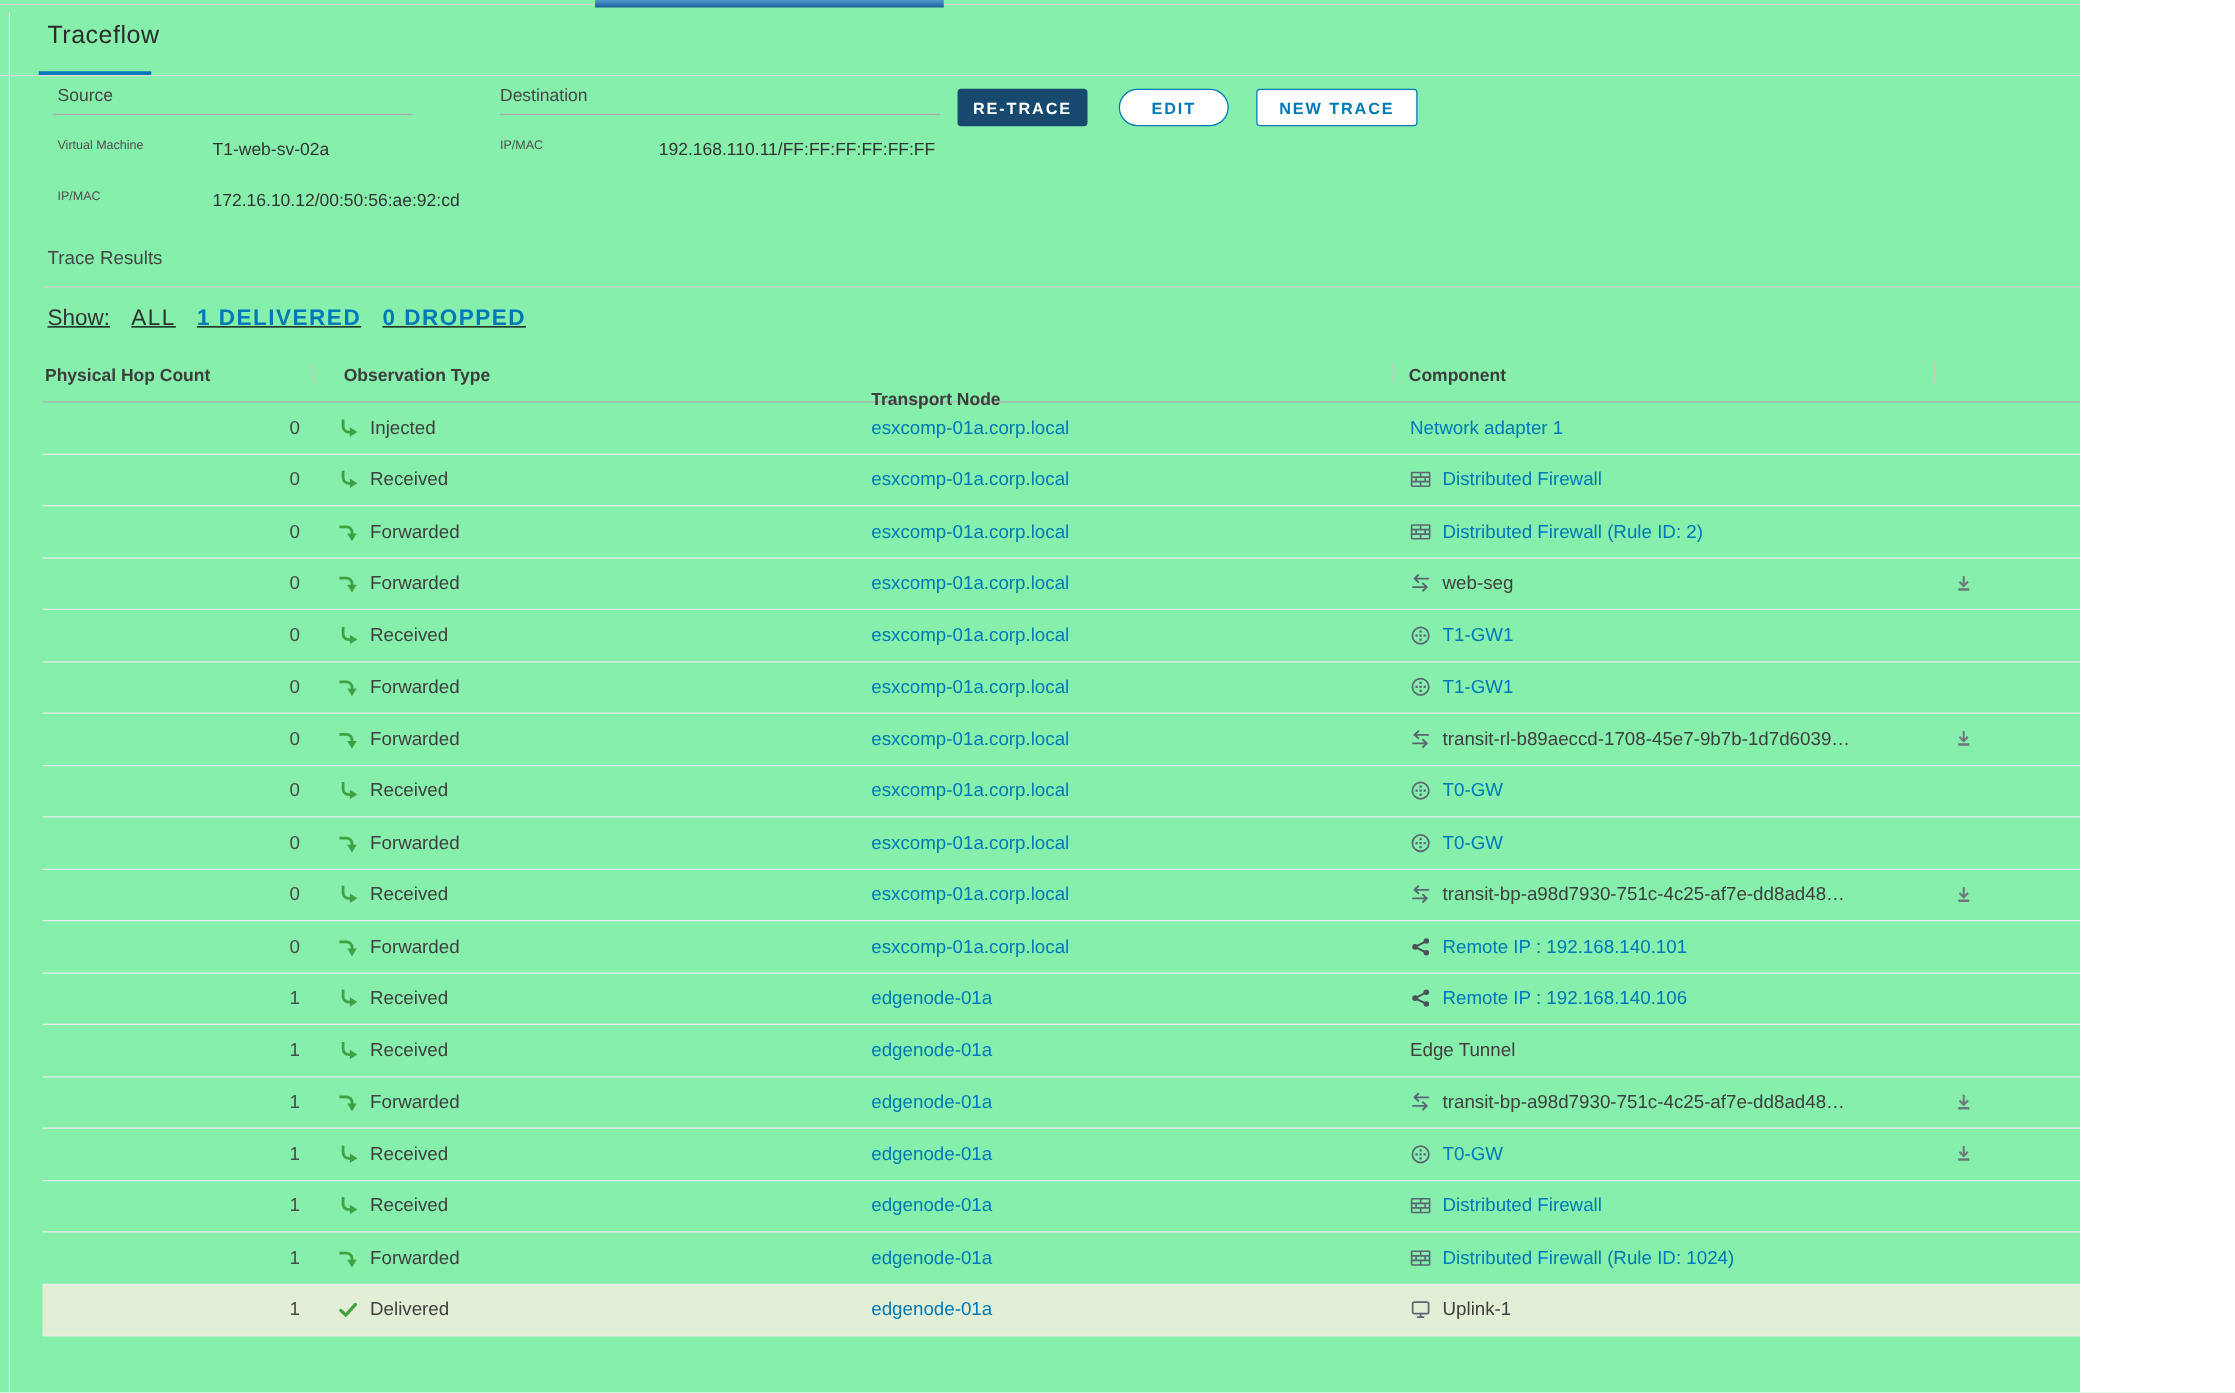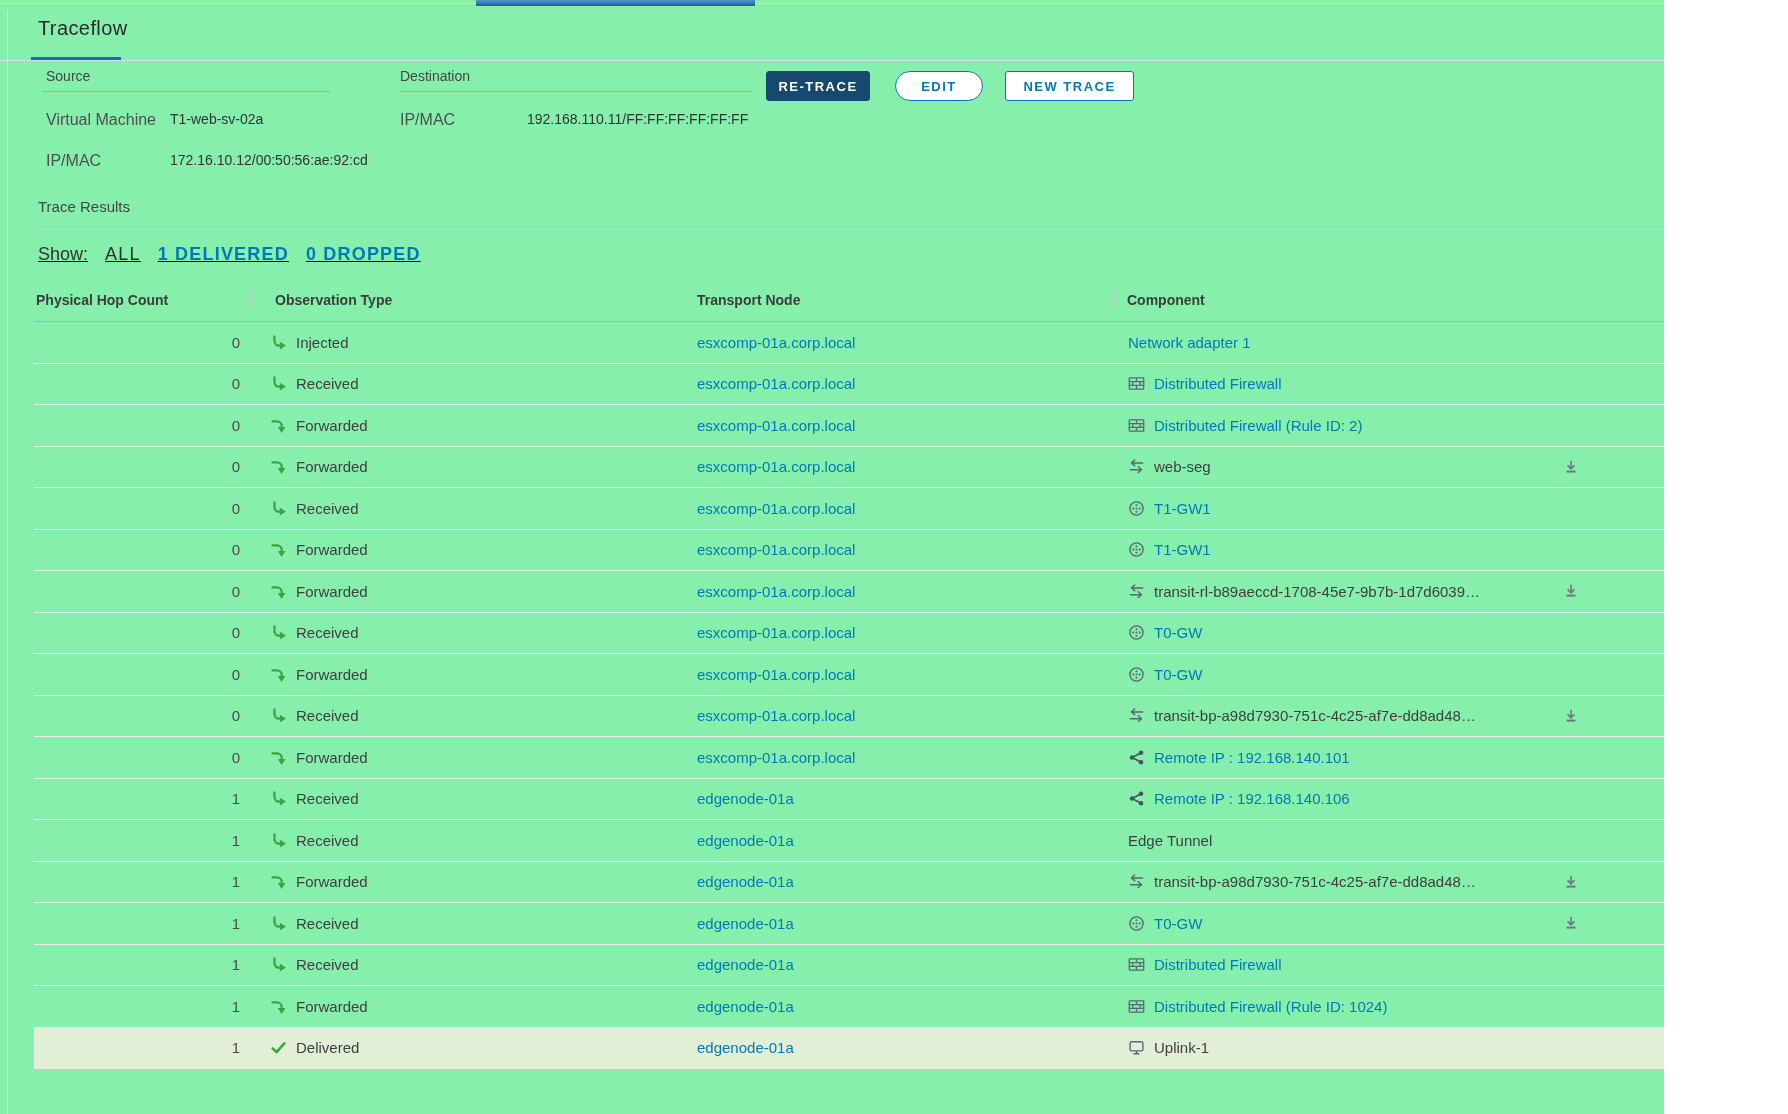--- a/index.html
+++ b/index.html
@@ -12,21 +12,21 @@
                  background:linear-gradient(180deg,#5597cd 0%,#2f79b5 55%,#1f5d92 100%); }
   .left-edge { position:absolute; left:7px; top:10px; bottom:0; width:1px; background:#e6e6e6; }
 
   .page-title { position:absolute; left:38px; top:17px; font-size:20px; font-weight:500;
                 color:#2b2b2b; letter-spacing:0.4px; }
   .title-underline { position:absolute; left:31px; top:57px; width:90px; height:3px; background:#0079b8; }
   .header-border { position:absolute; left:0; top:60px; width:100%; height:1px; background:#dcdcdc; }
 
   .form-label { position:absolute; font-size:14px; color:#454545; }
   .field-underline { position:absolute; height:1px; background:#ababab; }
-  .kv-label { position:absolute; font-size:16px; color:#4f4f4f; }
+  .kv-label { position:absolute; font-size:10px; color:#4f4f4f; }
   .kv-value { position:absolute; font-size:14px; color:#333; }
 
   .btn { position:absolute; height:30px; border-radius:3px; font-size:13px; font-weight:700;
          letter-spacing:1.5px; display:flex; align-items:center; justify-content:center;
          cursor:pointer; font-family:inherit; }
   .btn-primary { left:766px; top:71px; width:104px; background:#17496e; color:#fff; border:1px solid #17496e; }
   .btn-outline { background:#fff; color:#0079b8; border:1px solid #0079b8; }
   .btn-edit { left:895px; top:71px; width:88px;border-radius:15px; }
   .btn-new { left:1005px; top:71px; width:129px; }
 
@@ -51,21 +51,21 @@
         font-size:15px; color:#3f3f3f; }
   .tr.delivered-row { background:#e2eed5; }
   .td { display:flex; align-items:center; }
   .c1 { width:216px; justify-content:flex-end; padding-right:10px; color:#4a4a4a; }
   .c2 { width:440px; padding-left:20px; gap:9px; }
   .c3 { width:424px; padding-left:7px; }
   .c4 { width:433px; padding-left:14px; gap:9px; }
   .c5 { width:209px; padding-left:16px; }
   .h1 { width:216px; padding-left:2px; }
   .h2 { width:440px; padding-left:25px; }
-  .h3 { width:424px; padding-left:7px; }
+  .h3 { width:424px; padding-left:7px;margin-top:19px; }
   .h4 { width:433px; padding-left:13px; }
 
   .link { color:#0079b8; text-decoration:none; cursor:pointer; }
   .comp-text { white-space:nowrap; }
   .obs-icon, .comp-icon { display:inline-flex; width:17px; height:17px; align-items:center; justify-content:center; }
   .obs-icon svg, .comp-icon svg { display:block; }
   .download { display:inline-flex; width:16px; height:16px; cursor:pointer; }
 </style>
 </head>
 <body>

